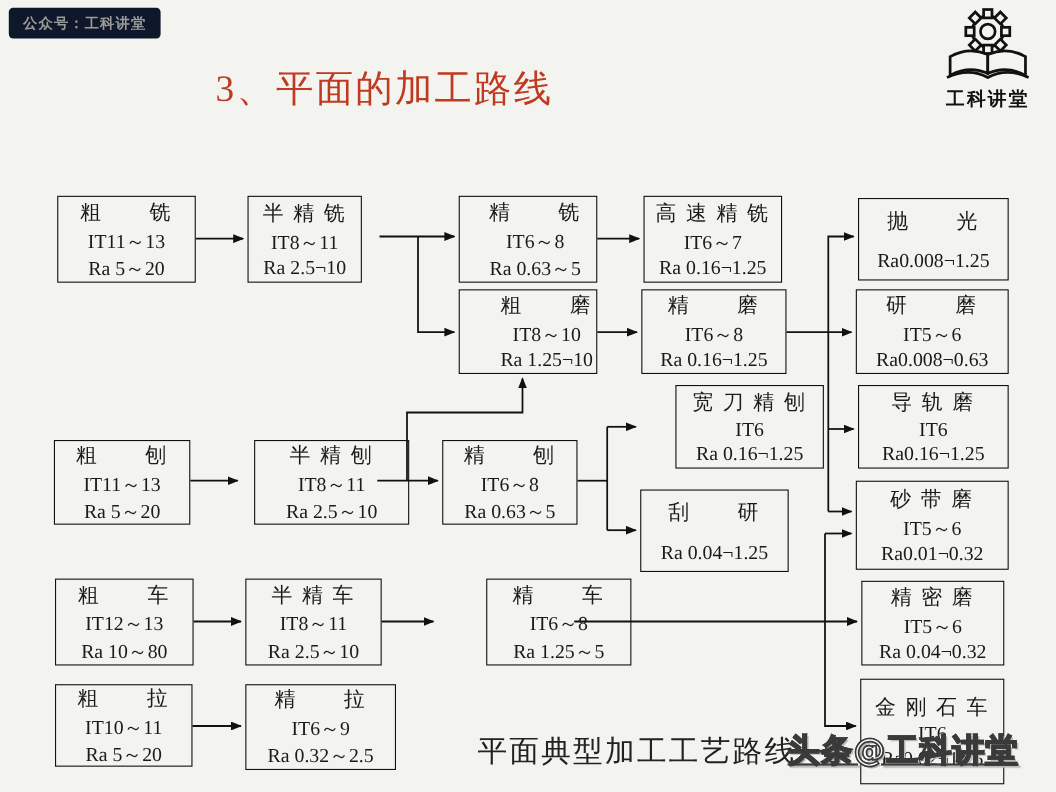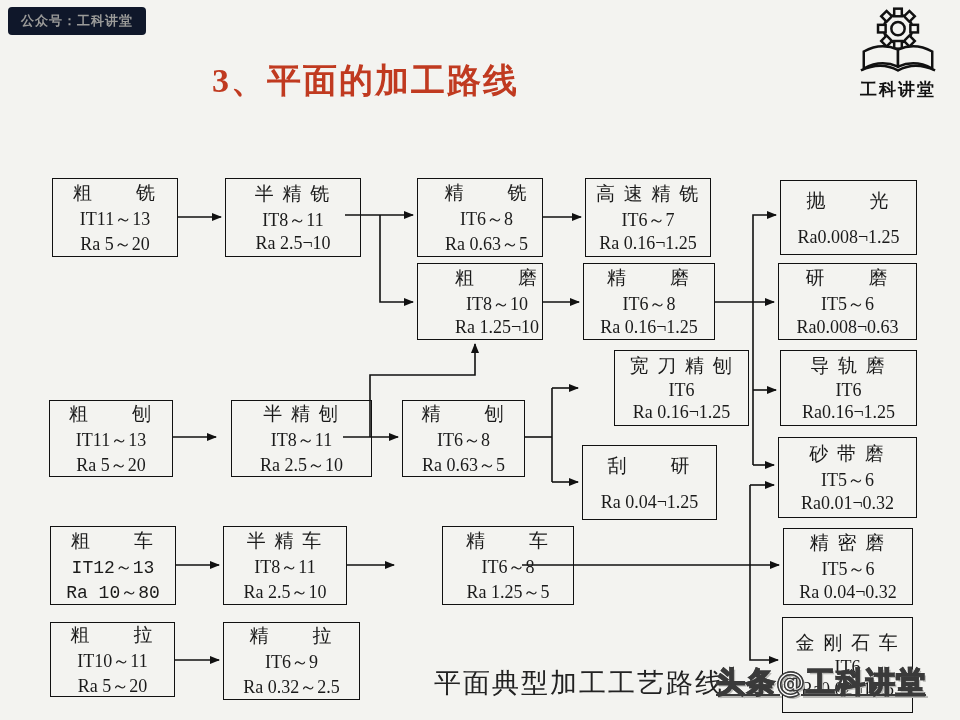--- a/index.html
+++ b/index.html
@@ -11,22 +11,22 @@
     color:#1a1a1a;
   }
   .badge{
     position:absolute;left:8px;top:7px;
     background:#0f172a;color:#9b9b99;
     font-family:"Liberation Sans","DejaVu Sans",sans-serif;
     font-size:13px;font-weight:bold;
     padding:5px 13px;border-radius:4px;letter-spacing:1px;
   }
   .main-title{
-    position:absolute;left:212px;top:58px;
-    font-size:34px;font-weight:bold;letter-spacing:2px;
+    position:absolute;left:196px;top:58px;
+    font-size:34px;font-weight:normal;letter-spacing:2px;
     color:#c03a20;
     text-align:right;
   }
   .logo{position:absolute;right:10px;top:2px;width:104px;text-align:center;}
   .logo svg{display:block;margin:0 auto;}
   .logo-text{
     font-family:"Liberation Sans","DejaVu Sans",sans-serif;
     font-size:17px;font-weight:bold;color:#111;letter-spacing:2px;margin-top:-2px;
   }
   .pbox{
@@ -120,21 +120,21 @@
         <polyline points="175,660 219,660" marker-end="url(#arw)"></polyline>
       </g>
   </svg>
 
   <div id="box-layer">
       <div class="pbox" style="left: 52px; top: 178px; width: 126px; height: 79px;">
         <div class="line0">粗　　铣</div>
         <div class="linen">IT11～13</div>
         <div class="linen">Ra 5～20</div>
       </div>
-      <div class="pbox" style="left: 225px; top: 178px; width: 136px; height: 79px; text-align: right;">
+      <div class="pbox" style="left: 225px; top: 178px; width: 104px; height: 79px; text-align: right;">
         <div class="line0">半 精 铣</div>
         <div class="linen">IT8～11</div>
         <div class="linen">Ra 2.5¬10</div>
       </div>
       <div class="pbox" style="left: 417px; top: 178px; width: 126px; height: 79px; padding-left: 13px;">
         <div class="line0">精　　铣</div>
         <div class="linen">IT6～8</div>
         <div class="linen">Ra 0.63～5</div>
       </div>
       <div class="pbox" style="left: 585px; top: 178px; width: 126px; height: 79px;">
@@ -188,21 +188,21 @@
       </div>
       <div class="pbox sparse" style="left: 582px; top: 445px; width: 135px; height: 75px;">
         <div class="line0">刮　　研</div>
         <div class="linen">Ra 0.04¬1.25</div>
       </div>
       <div class="pbox" style="left: 778px; top: 437px; width: 139px; height: 81px;">
         <div class="line0">砂 带 磨</div>
         <div class="linen">IT5～6</div>
         <div class="linen">Ra0.01¬0.32</div>
       </div>
-      <div class="pbox" style="left: 50px; top: 526px; width: 126px; height: 79px; font-family: Liberation Mono, monospace;">
+      <div class="pbox" style="left: 50px; top: 526px; width: 126px; height: 79px;">
         <div class="line0">粗　　车</div>
         <div class="linen">IT12～13</div>
         <div class="linen">Ra 10～80</div>
       </div>
       <div class="pbox" style="left: 223px; top: 526px; width: 124px; height: 79px;">
         <div class="line0">半 精 车</div>
         <div class="linen">IT8～11</div>
         <div class="linen">Ra 2.5～10</div>
       </div>
       <div class="pbox" style="left: 398px; top: 526px; width: 132px; height: 79px; margin-left: 44px;">

